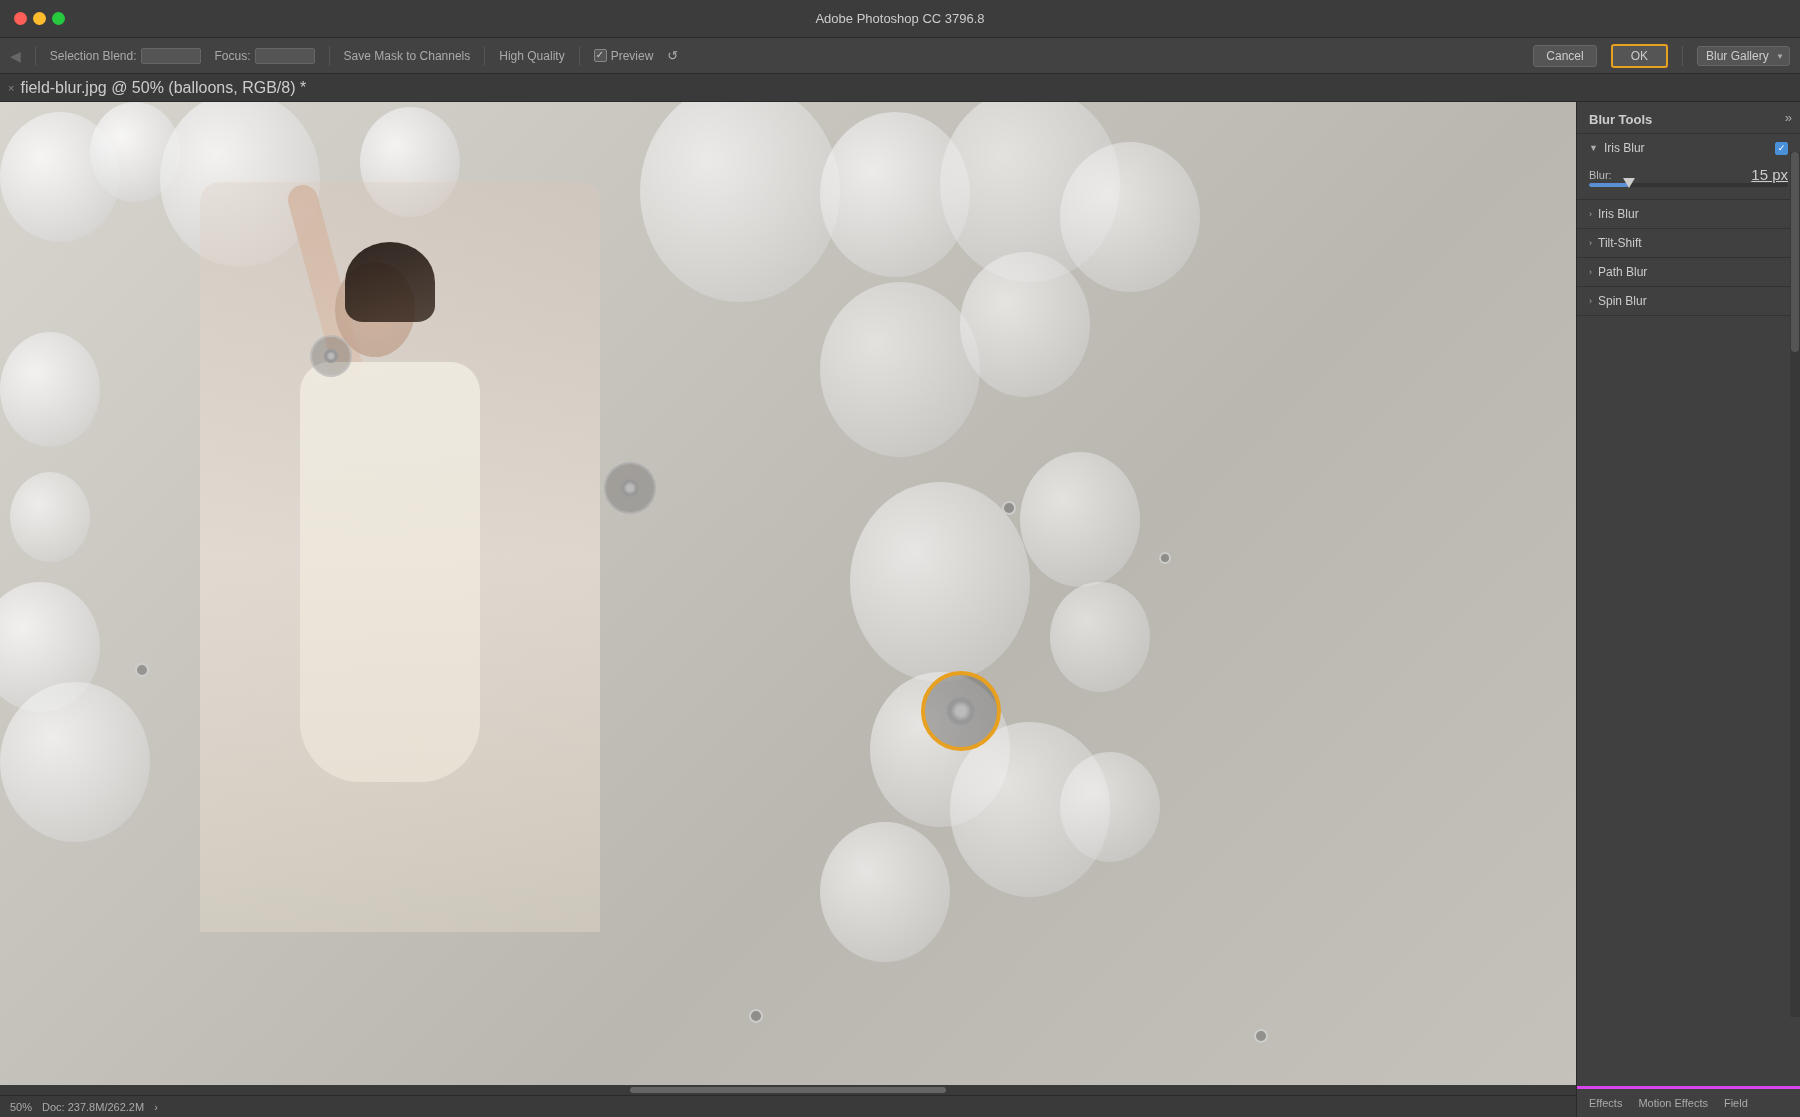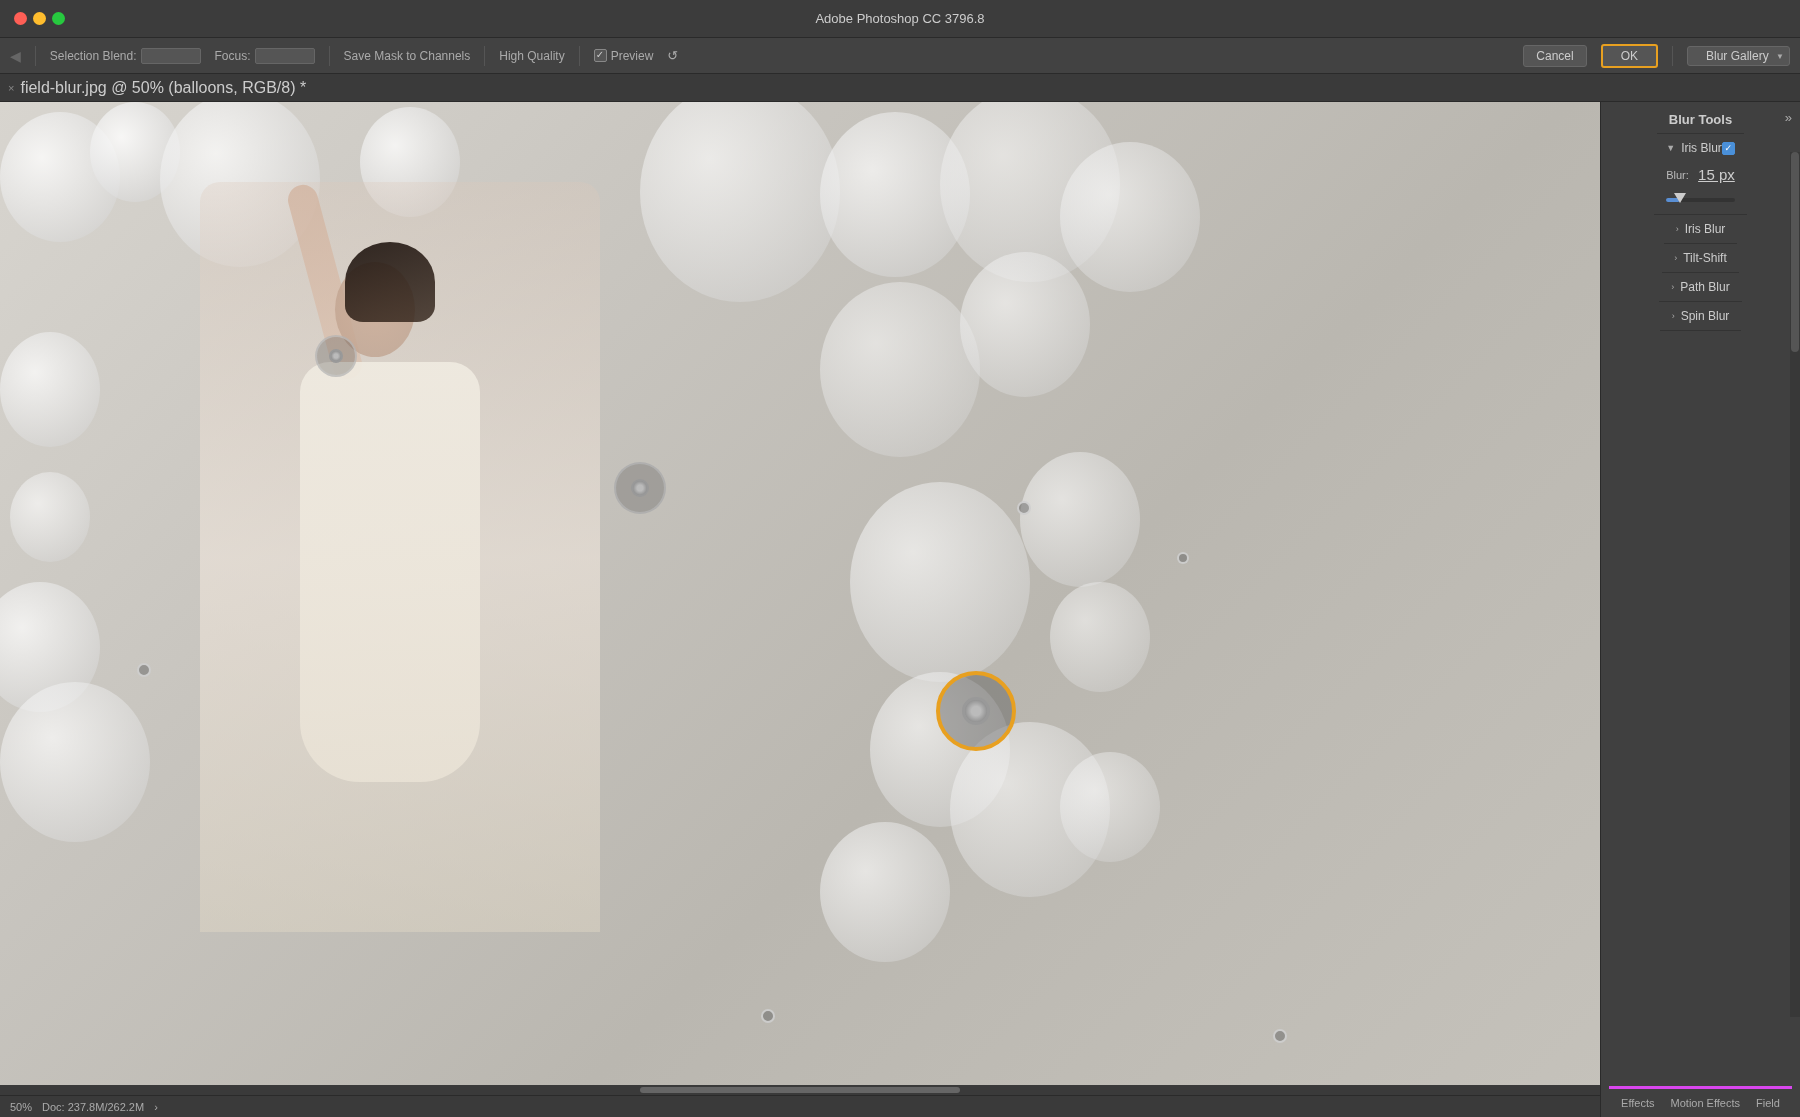--- a/index.html
+++ b/index.html
@@ -85,21 +85,21 @@
       padding: 3px 18px;
       border-radius: 3px;
       cursor: pointer;
       font-size: 12px;
       font-weight: 500;
     }
     #blur-gallery-select {
       background: #555;
       border: 1px solid #666;
       color: #ccc;
-      padding: 2px 18px;
+      padding: 2px 8px;
       border-radius: 3px;
       font-size: 12px;
       cursor: pointer;
       appearance: none;
       padding-right: 20px;
     }
     .select-wrapper {
       position: relative;
     }
     .select-wrapper::after {
@@ -274,27 +274,26 @@
       left: 40%;
       width: 20%;
       height: 6px;
       top: 2px;
       background: #666;
       border-radius: 3px;
     }
 
     
     #right-panel {
-      width: 200px;
+      width: 224px;
       background: #404040;
       border-left: 1px solid #2a2a2a;
       display: flex;
       flex-direction: column;
       position: relative;
-      align-items: center;
     }
 
     #panel-header {
       padding: 10px 12px 6px;
       font-size: 13px;
       color: #ccc;
       font-weight: 600;
       border-bottom: 1px solid #333;
     }
 
@@ -349,21 +348,21 @@
     }
 
     .blur-tool-content {
       padding: 4px 12px 10px;
     }
 
     .blur-label-row {
       display: flex;
       align-items: center;
       justify-content: space-between;
-      margin-bottom: 15px;
+      margin-bottom: 0;
     }
     .blur-label { font-size: 11px; color: #bbb; }
     .blur-value { font-size: 15px; color: #ccc; text-decoration: underline; }
 
     .blur-slider-track {
       width: 100%;
       height: 4px;
       background: #333;
       border-radius: 2px;
       position: relative;

